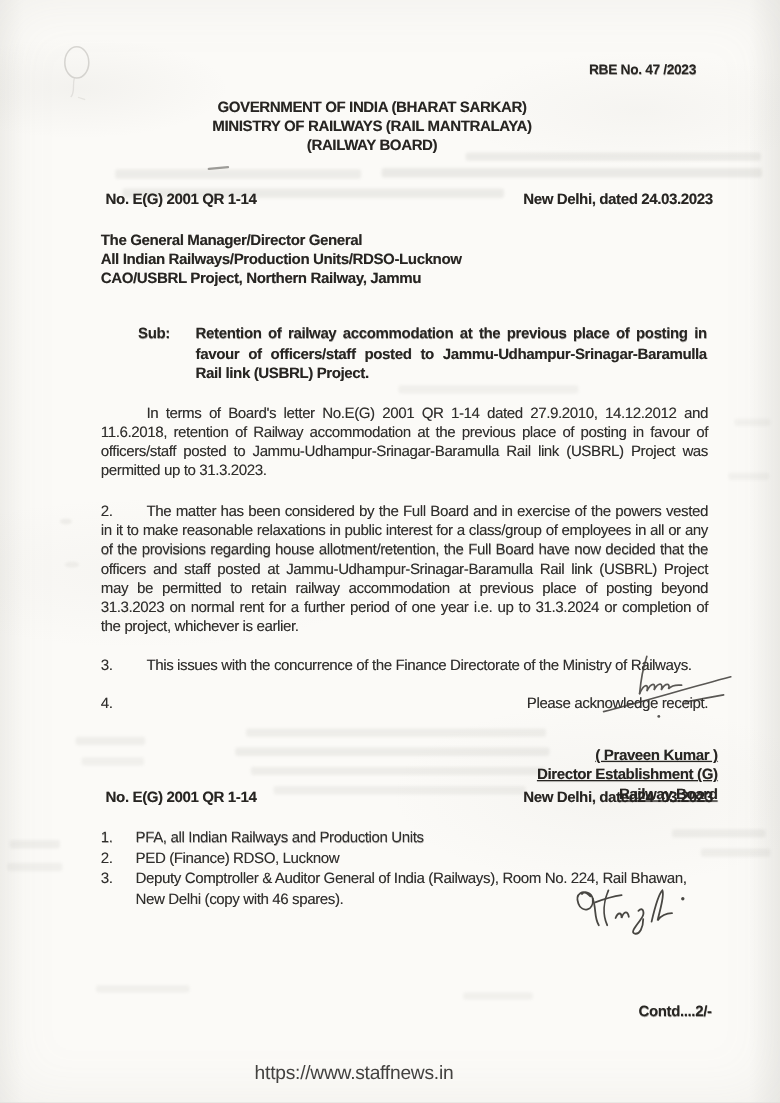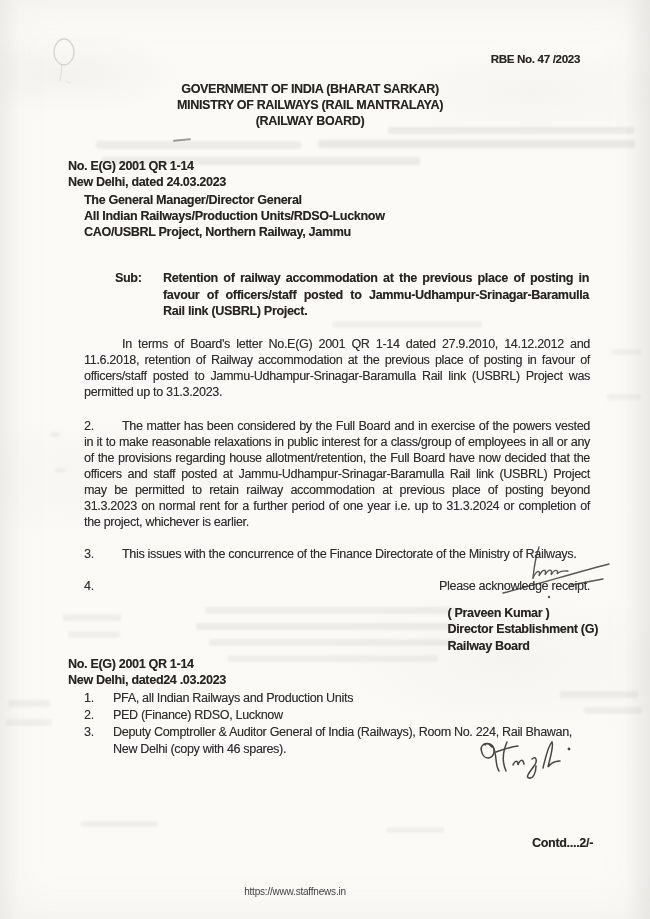--- a/index.html
+++ b/index.html
@@ -19,36 +19,36 @@
       linear-gradient(90deg, rgba(120,118,110,.06), rgba(0,0,0,0) 3%, rgba(0,0,0,0) 96%, rgba(120,118,110,.09)),
       #fbfaf7;
     box-shadow: inset 0 0 50px rgba(150,148,138,.10);
   }
   .t{ text-shadow: 0.2px 0.2px 0.4px rgba(55,52,48,.45); }
   .b{ font-weight:bold; color:#272522; }
   .abs{ position:absolute; }
   .fs{ font-size:12.5px; line-height:16px; }
   .rbe{ top:53px; right:70px; font-size:11.5px; }
   .hdr{ top:81px; left:0; width:620px; text-align:center; font-size:12.5px; line-height:16px; }
-  .refrow{ left:68px; right:56px; display:flex; justify-content:space-between;flex-direction:column; }
+  .refrow{ left:88px; right:56px; display:flex; justify-content:space-between; }
   .addr{ top:192px; left:84px; line-height:16.2px; }
   .subj{ top:270px; left:115px; width:474px; }
   .subj .lbl{ position:absolute; left:0; top:0; }
   .subj .stx{ margin-left:48px; text-align:justify; line-height:16.5px; }
   .para{ left:84px; width:506px; text-align:justify; }
   .para .ptx{ text-indent:38px; }
   .pnum{ position:absolute; left:0; top:0; }
   .oneline{ text-align:left; }
-  .signblock{ top:605px; right:52px; text-align:left; line-height:16.3px; }
+  .signblock{ top:621px; right:52px; text-align:right; line-height:16.3px;text-decoration:underline; }
   .copylist{ top:690px; left:84px; width:508px; line-height:17px; }
   .citem{ position:relative; padding-left:29px; }
   .cnum{ position:absolute; left:0; top:0; }
   .formember{ top:785px; right:50px; }
   .contd{ top:835px; right:57px; }
-  .footurl{ top:886px; left:0; width:590px; text-align:center; font-size:10px; color:#434240; letter-spacing:-0.2px; }
+  .footurl{ top:886px; left:0; width:590px; text-align:center; font-size:16px; color:#434240; letter-spacing:-0.2px; }
   .bl{ position:absolute; background:#8a8a82; filter:blur(1.3px); border-radius:2px; }
   .dashmark{ position:absolute; left:173px; top:139px; width:18px; height:2.4px; background:#7d7c78; opacity:.75; transform:rotate(-5deg); border-radius:2px; }
   .speck{ position:absolute; background:#9a988f; filter:blur(1px); border-radius:50%; }
   svg{ display:block; }
 </style>
 </head>
 <body>
 
 <div class="page">
 

